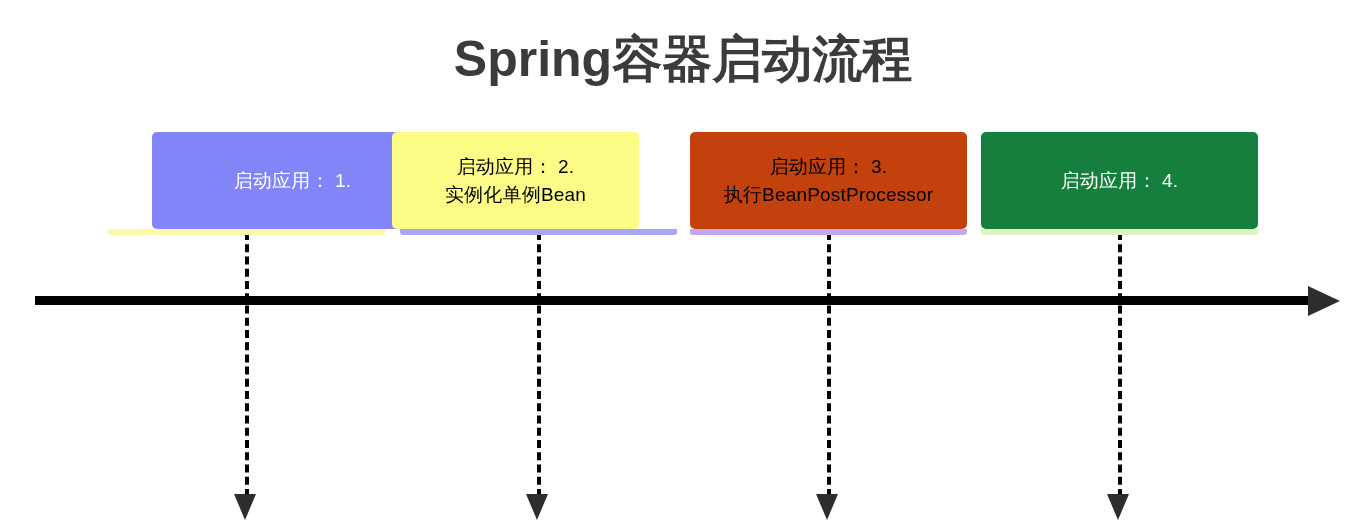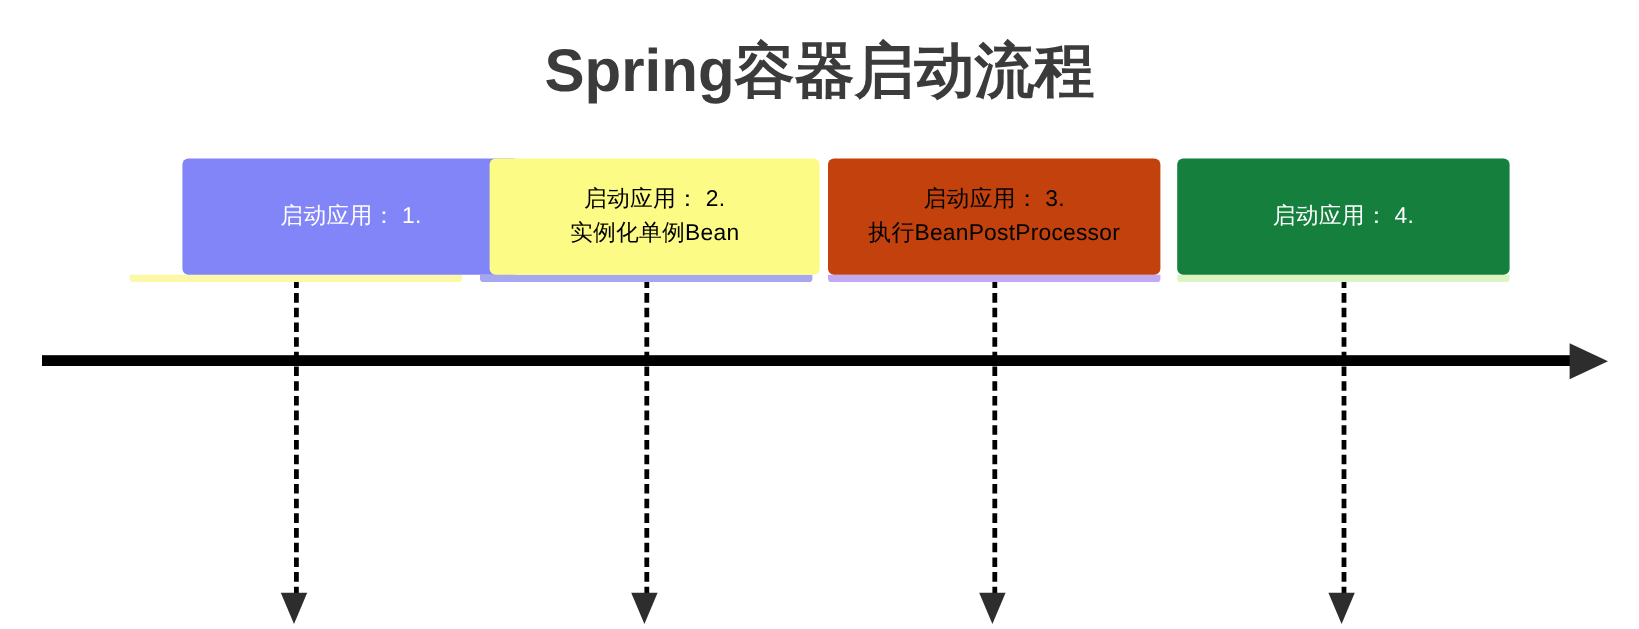--- a/index.html
+++ b/index.html
@@ -132,21 +132,21 @@
   <div class="card-shadow" style="left:108px; width:277px; background:#fbf9a8;"></div>
   <div class="card" style="left:108px; width:281px; background:#8285f7;margin-left:44px;">
     <div class="card-label" style="color:#ffffff;">
       <div>启动应用： 1.</div>
     </div>
   </div>
   <div class="connector" style="left:245px;"></div>
   <div class="connector-arrow" style="left:234px;"></div>
 
   <div class="card-shadow" style="left:400px; width:277px; background:#a7a6f0;"></div>
-  <div class="card" style="left:408px; width:275px; background:#fcfb86;">
+  <div class="card" style="left:392px; width:247px; background:#fcfb86;">
     <div class="card-label" style="color:#000000;">
       <div>启动应用： 2.</div>
       <div>实例化单例Bean</div>
     </div>
   </div>
   <div class="connector" style="left:537px;"></div>
   <div class="connector-arrow" style="left:526px;"></div>
 
   <div class="card-shadow" style="left:690px; width:277px; background:#c3a8f3;"></div>
   <div class="card" style="left:690px; width:277px; background:#c2410c;">

